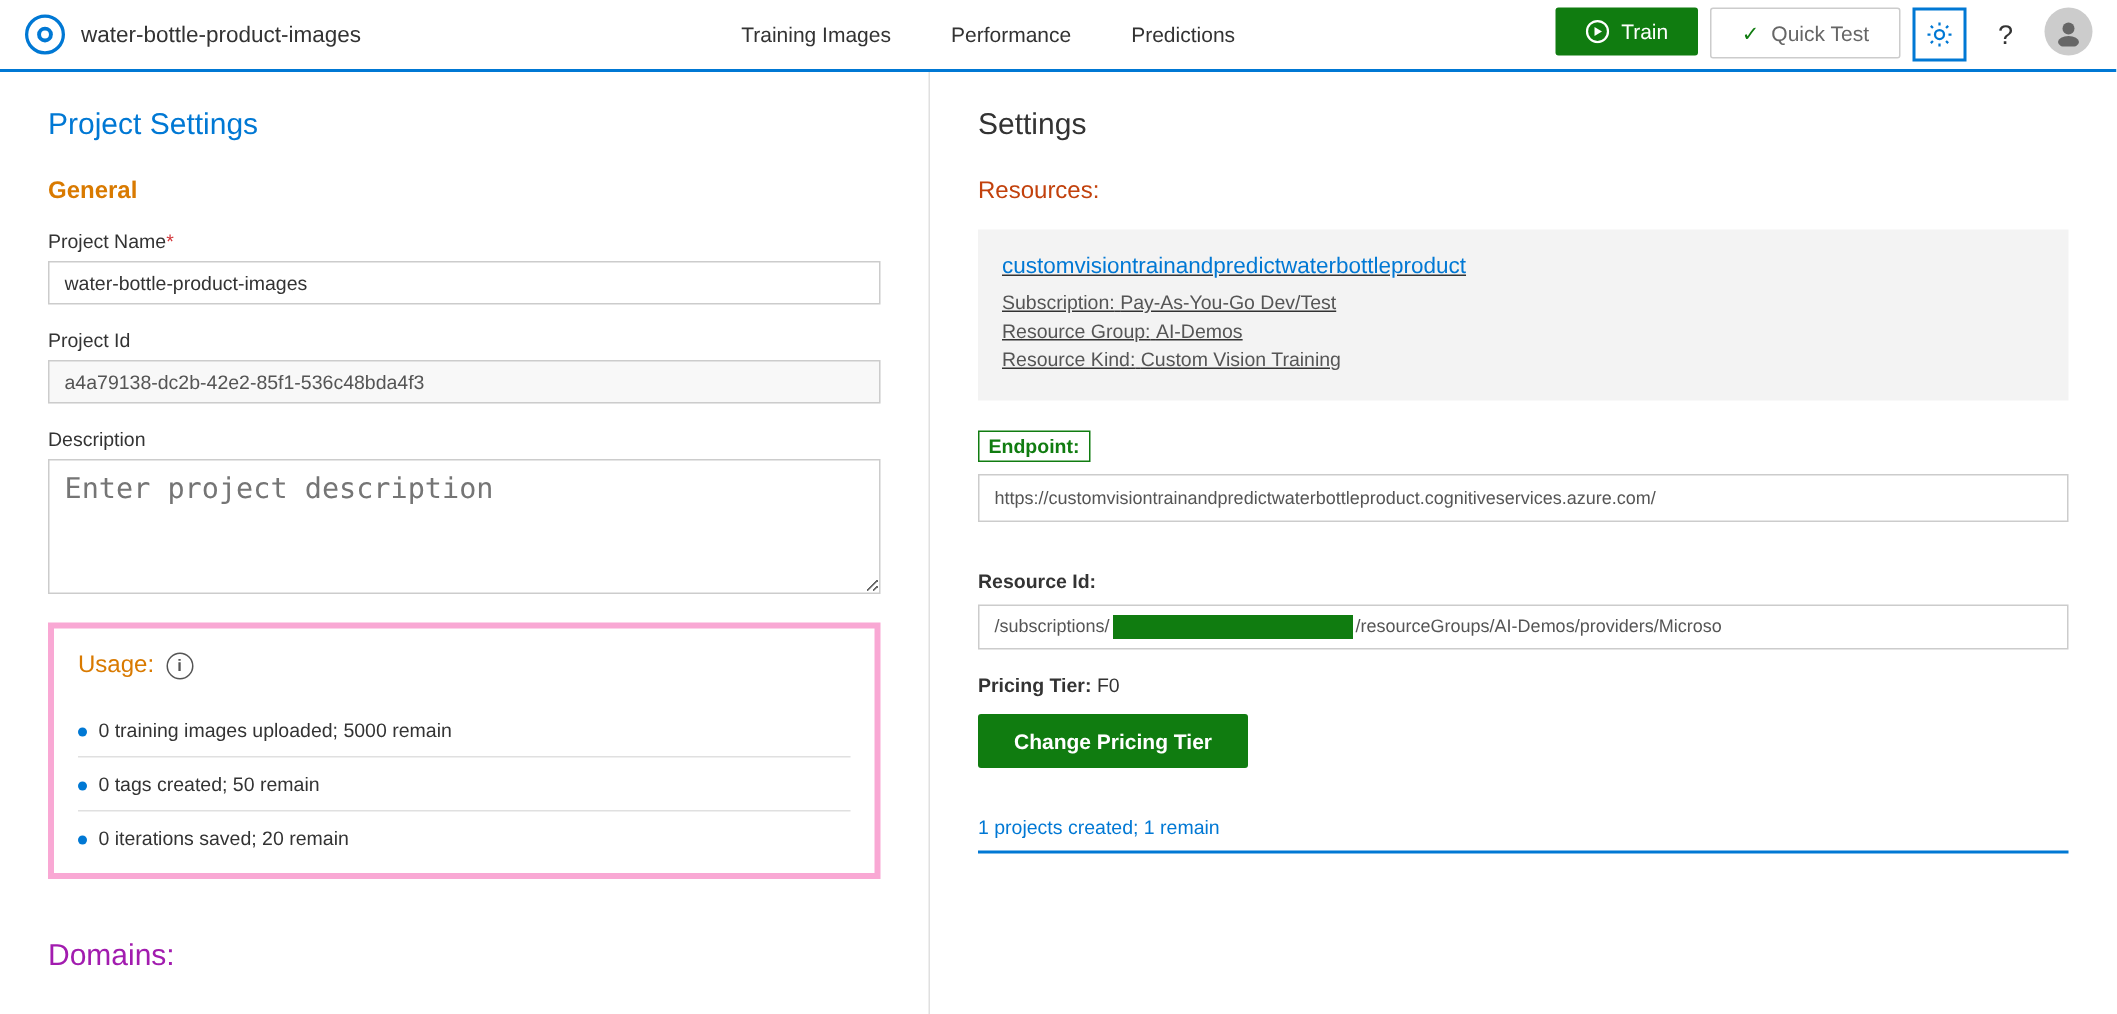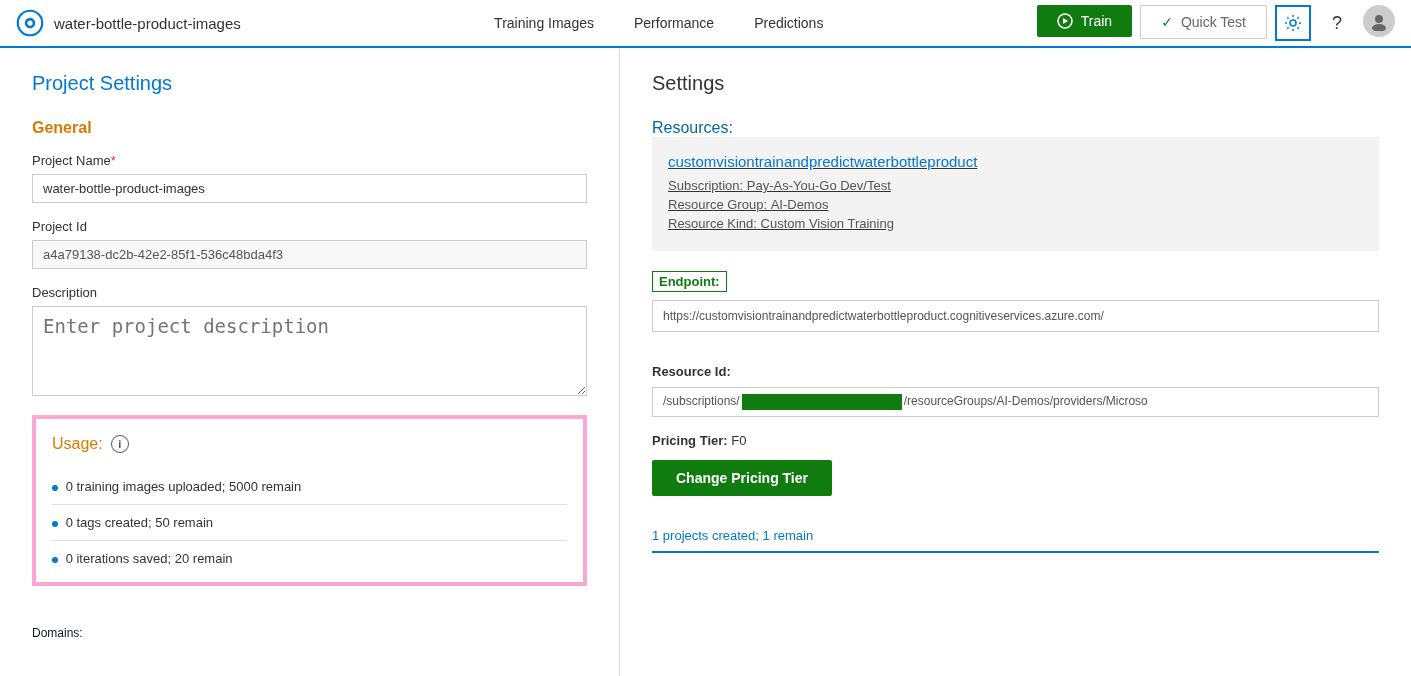--- a/index.html
+++ b/index.html
@@ -196,41 +196,42 @@
     .usage-dot {
       width: 6px;
       height: 6px;
       background: #0078d4;
       border-radius: 50%;
       display: inline-block;
       margin-right: 4px;
     }
 
     .domains-title {
-      font-size: 12px;
-      color: #0f172a;
+      font-size: 20px;
+      color: #a21caf;
       font-weight: 400;
     }
 
     
     .right-panel {
       flex: 1;
       padding: 24px 32px;
       overflow-y: auto;
     }
     .right-title {
       font-size: 20px;
       color: #333;
       font-weight: 400;
       margin-bottom: 24px;
     }
     .resources-label {
       font-size: 16px;
-      color: #0369a1;
-      font-weight: 400;
+      color: #c2410c;
+      font-weight: 400;
+      margin-bottom: 16px;
     }
 
     
     .resource-card {
       background: #f3f3f3;
       padding: 16px;
       margin-bottom: 20px;
       text-decoration: underline;
     }
     .resource-name {

